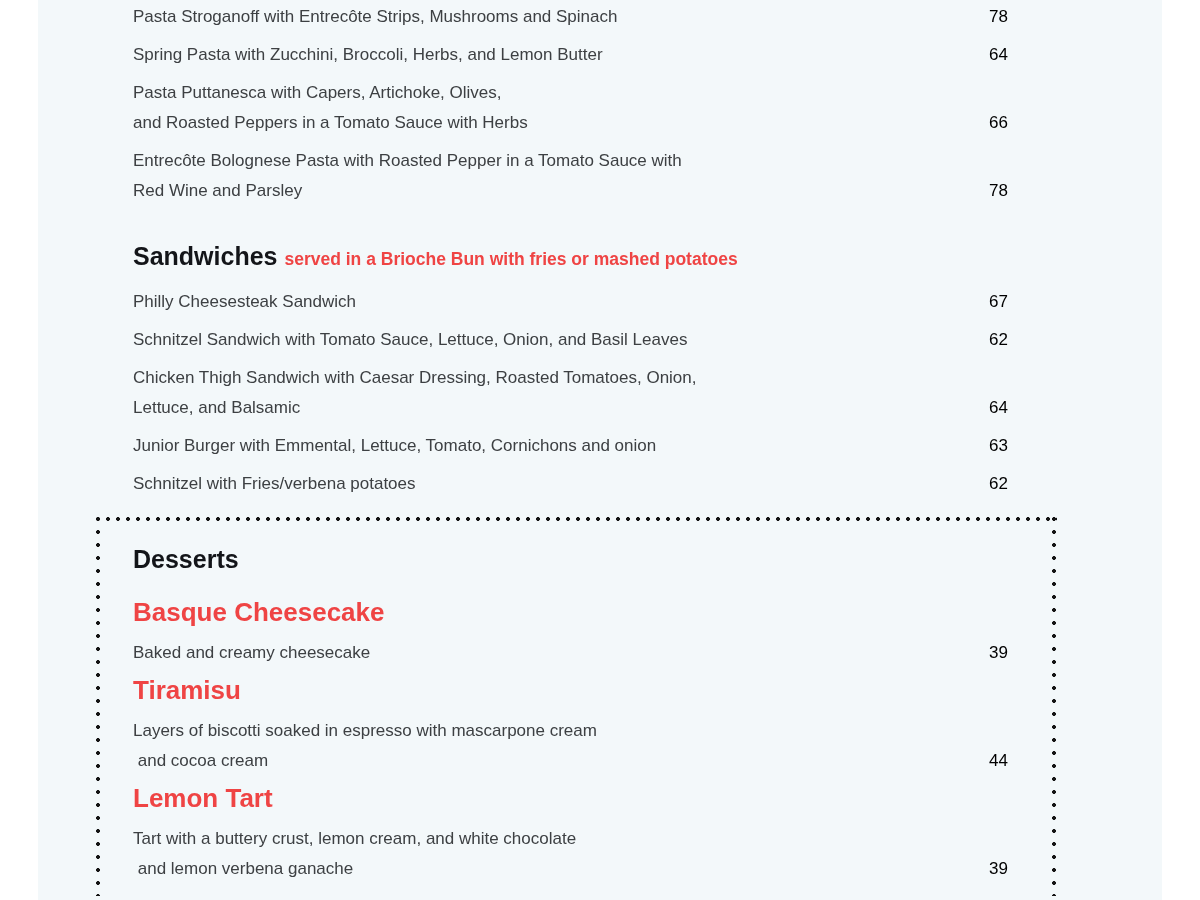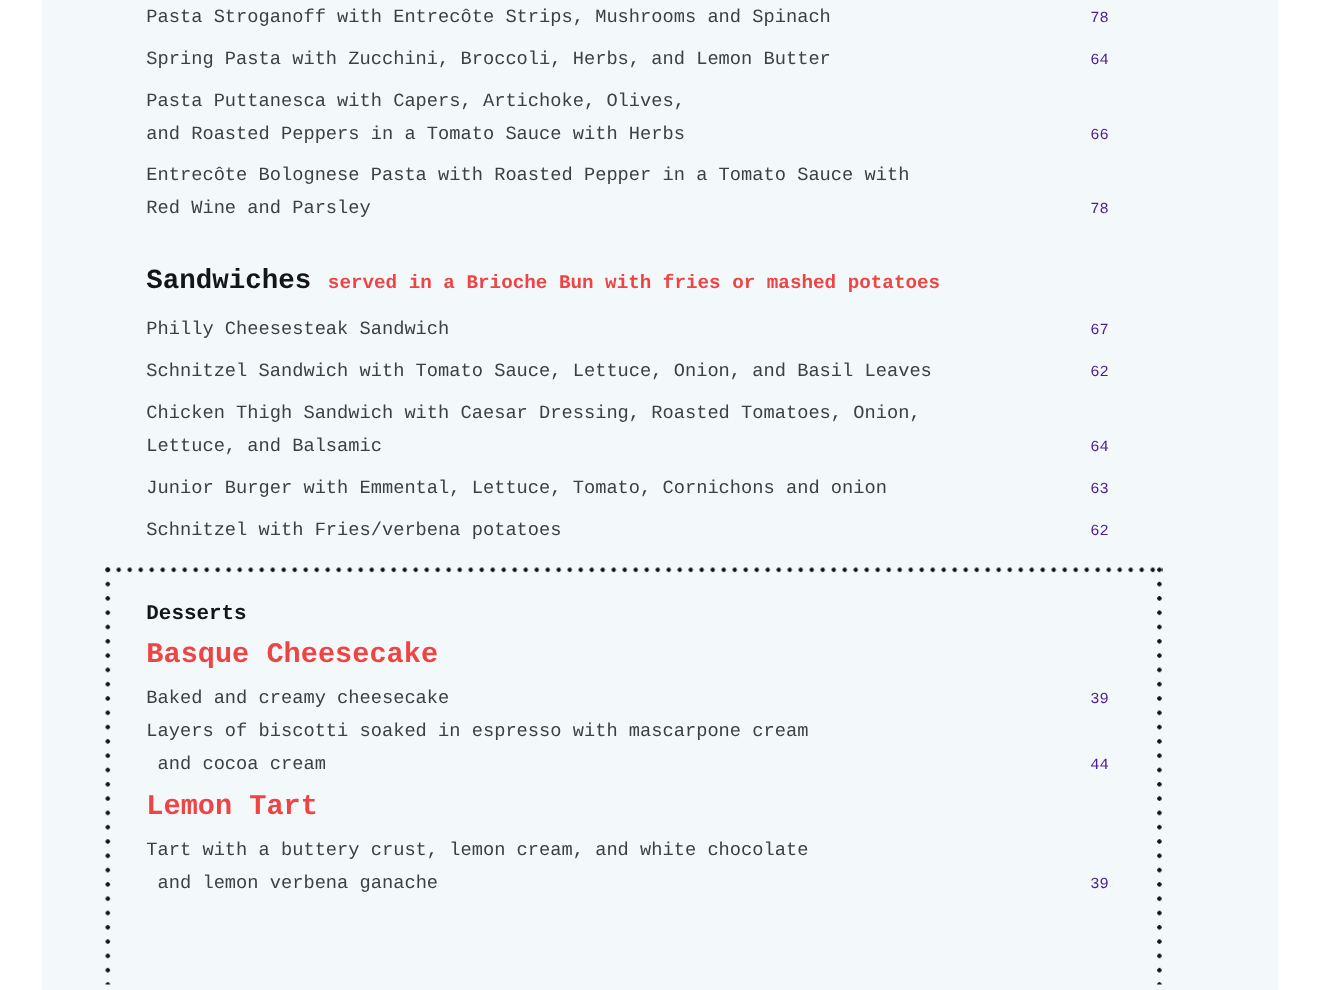--- a/index.html
+++ b/index.html
@@ -13,43 +13,42 @@
     font-family: "Liberation Sans", "DejaVu Sans", sans-serif;
   }
   .content {
     position: absolute;
     left: 38px;
     top: 0;
     width: 1124px;
     height: 900px;
     background: #f3f8fa;
     overflow: hidden;
-    font-family: Liberation Mono, monospace;
   }
   .plain-section { padding: 0 154px 0 95px; }
   .first-section { padding-top: 2px; }
 
   .menu-row {
     display: flex;
     justify-content: space-between;
     align-items: flex-end;
     margin-bottom: 8px;
   }
   .item-text { flex: 1 1 auto; }
   .item-line {
     font-size: 17px;
     line-height: 30px;
     color: #3d4043;
     white-space: pre-wrap;
   }
   .item-price {
     flex: 0 0 auto;
-    font-size: 14px;
+    font-size: 17px;
     line-height: 30px;
-    color: #4c1d95;
+    color: #000000;
     padding-left: 20px;
   }
 
   .section-header {
     margin: 34px 0 12px 0;
     font-size: 25px;
     font-weight: 700;
     color: #131519;
     line-height: 32px;
   }
@@ -60,22 +59,22 @@
   }
 
   .boxed-section {
     position: relative;
     margin: 17px 0 0 57px;
     width: 962px;
     height: 380px;
     padding: 28px 49px 0 38px;
   }
   .desserts-title {
-    margin: 0 0 8px 0;
-    font-size: 19px;
+    margin: 0 0 24px 0;
+    font-size: 25px;
     font-weight: 700;
     color: #131519;
     line-height: 30px;
   }
   .dessert-name {
     font-size: 26px;
     font-weight: 700;
     color: #ef4444;
     line-height: 28px;
     margin: 8px 0 12px 0;
@@ -185,20 +184,21 @@
     <div class="dots dots-right"></div>
     <h2 class="desserts-title">Desserts</h2>
     <div class="items">
         <div class="dessert-name">Basque Cheesecake</div>
         <div class="menu-row">
           <div class="item-text">
             <div class="item-line">Baked and creamy cheesecake</div>
           </div>
           <div class="item-price">39</div>
         </div>
+        <div class="dessert-name">Tiramisu</div>
         <div class="menu-row">
           <div class="item-text">
             <div class="item-line">Layers of biscotti soaked in espresso with mascarpone cream</div>
             <div class="item-line"> and cocoa cream</div>
           </div>
           <div class="item-price">44</div>
         </div>
         <div class="dessert-name">Lemon Tart</div>
         <div class="menu-row">
           <div class="item-text">

